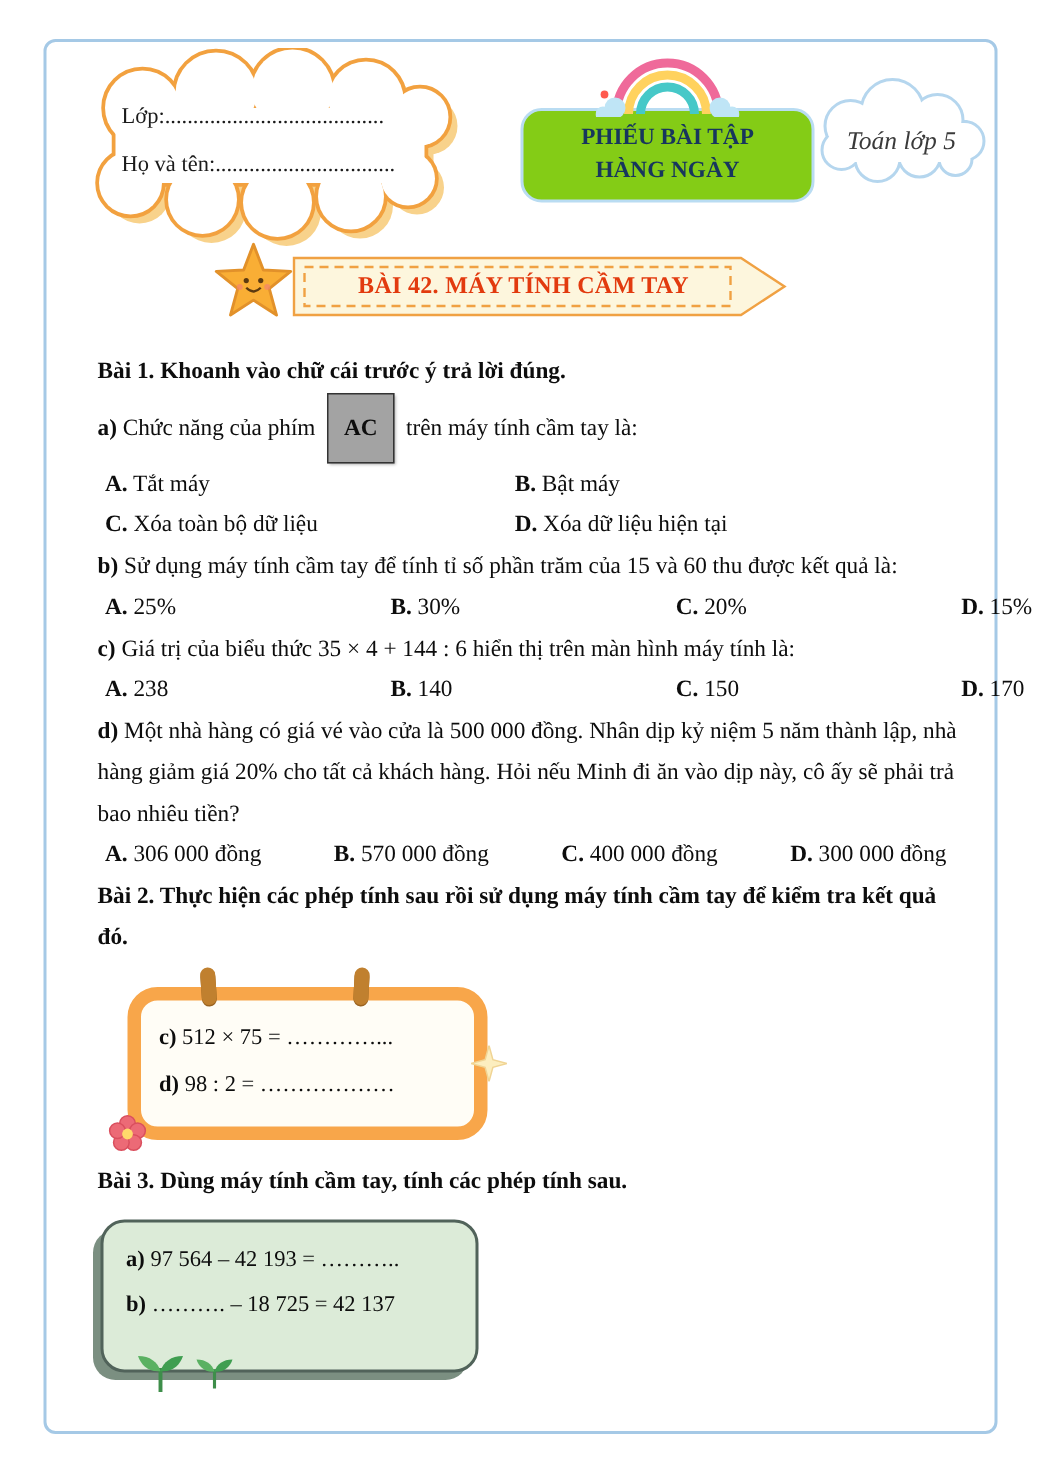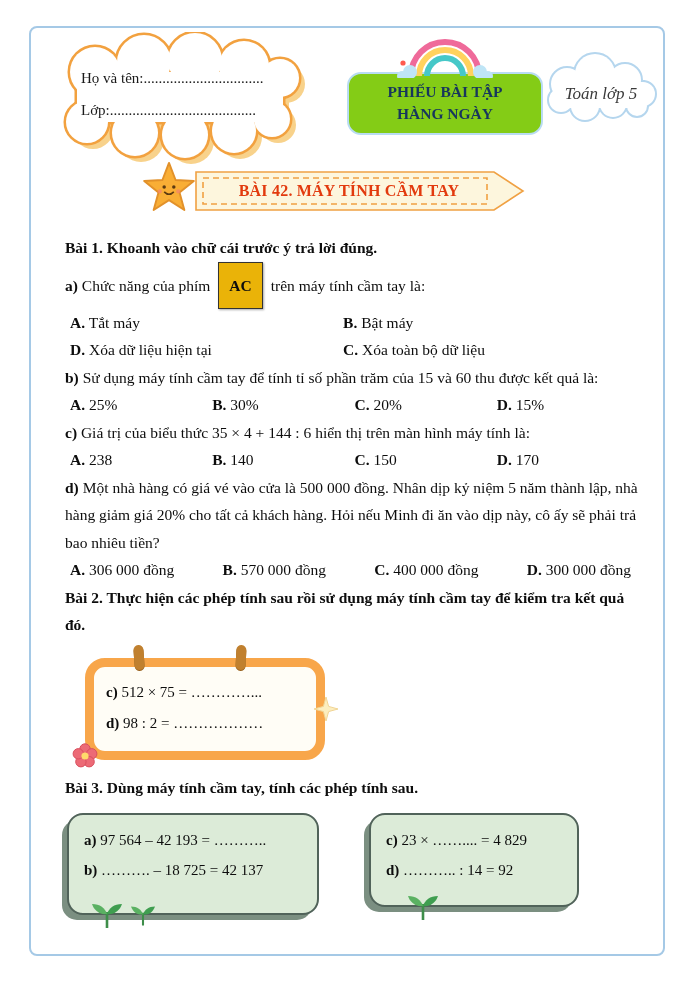--- a/index.html
+++ b/index.html
@@ -32,44 +32,44 @@
   .banner-text { position:absolute; left:0; top:0; width:100%; height:100%; display:flex;
                  align-items:center; justify-content:center; padding-right:22px;
                  font-weight:bold; font-size:16px; color:#e23a0e; letter-spacing:.2px; }
   .star { position:absolute; left:-54px; top:-10px; }
 
   
   main { position:absolute; left:34px; top:206px; width:574px; font-size:15.5px; line-height:27.5px; }
   .sec-title { font-weight:bold; }
   .mt14 { margin-top:14px; }
   .qlabel { font-weight:bold; }
-  .key { display:inline-block; border:1.4px solid #333; background:#eab308; padding:12px 10px; margin:0 8px;
+  .key { display:inline-block; border:1.4px solid #333; background:#a3a3a3; padding:12px 10px; margin:0 8px;
          font-weight:bold; line-height:21px; box-shadow:1px 1px 2px #aaa; }
   .opts2 { display:grid; grid-template-columns:48% 52%; padding-left:5px; }
-  .opts4 { display:grid; grid-template-columns:25% 25% 25% 25%; padding-left:5px; }
+  .opts4 { display:grid; grid-template-columns:25% 25% 25% 25%; padding-left:5px;gap:48px; }
   .optsflex { display:flex; justify-content:space-between; padding-left:5px; padding-right:8px; }
   .opt b { font-weight:bold; }
 
   
   .boards2 { display:flex; gap:54px; margin:15px 0 6px 20px; }
   .oboard { position:relative; width:240px; background:#fffdf6; border:9px solid #f8a64a;
             border-radius:20px; padding:10px 12px; font-size:15px; line-height:31px; }
   .oboard.tall { height:110px; }
   .oboard.short { height:102px; margin-top:4px; }
   .pin { position:absolute; top:-22px; width:10px; height:25px; background:#c0802f;
          border-radius:5px; box-shadow:0 1px 0 #9a6320; }
   .pin1 { left:18%; transform:rotate(-4deg); }
   .pin2 { left:64%; transform:rotate(3deg); }
   .bline b { font-weight:bold; }
   .flower { position:absolute; left:-24px; bottom:-20px; }
   .sparkle-tr { position:absolute; right:-16px; top:-14px; }
   .sparkle-r  { position:absolute; right:-22px; top:30px; }
 
   
-  .boards3 { display:flex; gap:50px; margin:12px 0 0 2px; }
+  .boards3 { display:flex; gap:36px; margin:12px 0 0 2px; }
   .gboard { position:relative; background:#dcebd8; border:2px solid #51635a; border-radius:16px;
             box-shadow:-6px 6px 0 -1px #7b8f81; padding:10px 15px; font-size:15px; line-height:30px; }
   .gboard.g1 { width:252px; height:102px; }
   .gboard.g2 { width:210px; height:94px; }
   .sprout { position:absolute; bottom:-17px; }
   .sprout.s1 { left:20px; }
   .sprout.s2 { left:56px; transform:scale(.8); }
   .sprout.s3 { left:34px; }
 </style>
 </head>
@@ -114,22 +114,22 @@
             <circle cx="187" cy="99" r="22"></circle>
               <circle cx="225" cy="87" r="18"></circle>
             <rect x="30" y="40" width="206" height="50"></rect>
           </g>
         </defs>
         <use href="#cloudShapes" transform="translate(6,6)" fill="#f8d28b"></use>
         <use href="#cloudShapes" fill="#ffffff" stroke="#f2a13f" stroke-width="5"></use>
         <use href="#cloudShapes" fill="#ffffff"></use>
       </svg>
       <div class="cloud-text">
+        <div>Lớp:.......................................</div>
         <div>Họ và tên:................................</div>
-        <div>Lớp:.......................................</div>
       </div>
     </div>
 
     <div class="title-wrap">
       <svg class="rainbow" width="96" height="48" viewBox="0 0 96 48">
         <path d="M14,46 A34,34 0 0 1 82,46" stroke="#ef6a9a" stroke-width="6" fill="none"></path>
         <path d="M22,46 A26,26 0 0 1 74,46" stroke="#ffd25e" stroke-width="6" fill="none"></path>
         <path d="M30,46 A18,18 0 0 1 66,46" stroke="#46c8c8" stroke-width="6" fill="none"></path>
         <circle cx="6" cy="33" r="2.6" fill="#ff5a4e"></circle>
         <circle cx="13" cy="42" r="7" fill="#bfe5f6"></circle>
@@ -183,22 +183,22 @@
     </div>
 
     <main>
 
       <p class="sec-title">Bài 1. Khoanh vào chữ cái trước ý trả lời đúng.</p>
 
       <p class="q"><b class="qlabel">a)</b> <span>Chức năng của phím</span><span class="key">AC</span><span>trên máy tính cầm tay là:</span></p>
       <div class="opts2">
         <span class="opt"><b>A.</b> <span>Tắt máy</span></span>
         <span class="opt"><b>B.</b> <span>Bật máy</span></span>
+        <span class="opt"><b>C.</b> <span>Xóa toàn bộ dữ liệu</span></span>
         <span class="opt"><b>D.</b> <span>Xóa dữ liệu hiện tại</span></span>
-        <span class="opt"><b>C.</b> <span>Xóa toàn bộ dữ liệu</span></span>
       </div>
 
       <p class="q"><b class="qlabel">b)</b> <span>Sử dụng máy tính cầm tay để tính tỉ số phần trăm của 15 và 60 thu được kết quả là:</span></p>
       <div class="opts4">
         <span class="opt"><b>A.</b> <span>25%</span></span>
         <span class="opt"><b>B.</b> <span>30%</span></span>
         <span class="opt"><b>C.</b> <span>20%</span></span>
         <span class="opt"><b>D.</b> <span>15%</span></span>
       </div>
 
@@ -241,24 +241,17 @@
         <div class="gboard g1">
           <div class="bline"><b>a)</b> <span>97 564 – 42 193 = ………..</span></div>
           <div class="bline"><b>b)</b> <span>………. – 18 725 = 42 137</span></div>
           <svg class="sprout s1" width="36" height="28" viewBox="0 0 36 28">
               <use href="#sym-sprout"></use>
             </svg>
           <svg class="sprout s2" width="36" height="28" viewBox="0 0 36 28">
               <use href="#sym-sprout"></use>
             </svg>
         </div>
-        <div class="gboard g2">
-          <div class="bline"><b>c)</b> <span>23 × …….... = 4 829</span></div>
-          <div class="bline"><b>d)</b> <span>……….. : 14 = 92</span></div>
-          <svg class="sprout s3" width="36" height="28" viewBox="0 0 36 28">
-              <use href="#sym-sprout"></use>
-            </svg>
-        </div>
       </div>
 
     </main>
   </div>
 </div>
 
 </body></html>

